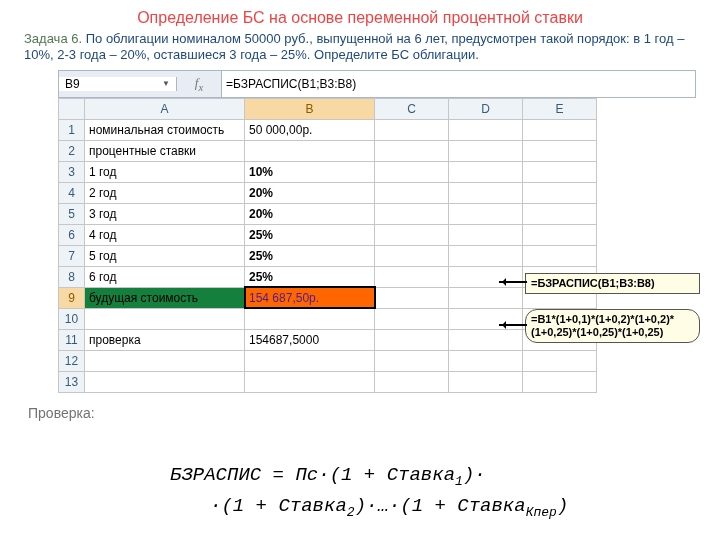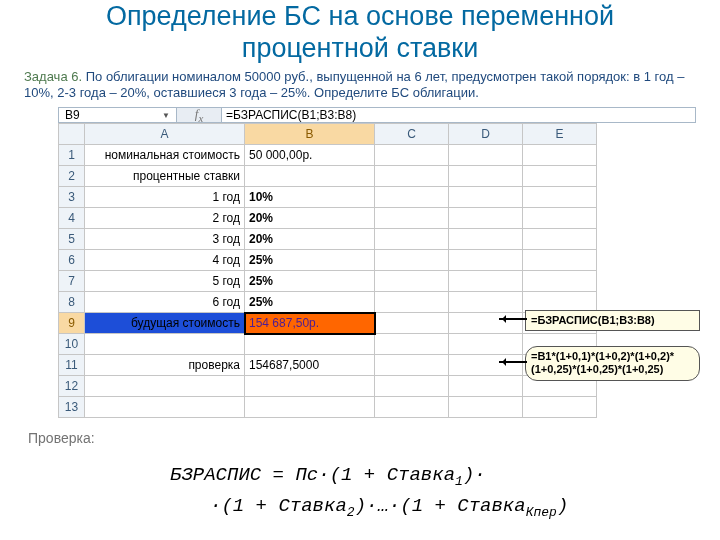--- a/index.html
+++ b/index.html
@@ -1,35 +1,35 @@
 <!DOCTYPE html>
 <html><head>
 <meta charset="utf-8">
 <style>
   * { box-sizing: border-box; margin: 0; padding: 0; }
   body { font-family: Arial, sans-serif; background: #fff; width: 720px; height: 540px; position: relative; overflow: hidden; }
-  .title { color: #0369a1; font-size: 27px; font-weight: 400; text-align: center; margin: 0 60px 4px 60px; line-height: 1.2; }
+  .title { color: #ef4444; font-size: 16px; font-weight: 400; text-align: center; margin: 8px 60px 4px 60px; line-height: 1.2; }
   .problem { color: #1f497d; font-size: 13px; font-weight: 400; margin: 0 24px 6px 24px; line-height: 1.25; }
   .problem .label { color: #4f7a4f; }
   .sheet-wrap { margin: 0 24px 0 58px; position: relative; }
-  .namebox-row { display: flex; align-items: center; height: 16px; background: #e8edf3; border: 1px solid #a8b8c8; font-size: 12px; }
+  .namebox-row { display: flex; align-items: center; height: 28px; background: #e8edf3; border: 1px solid #a8b8c8; font-size: 12px; }
   .namebox { width: 118px; border-right: 1px solid #a8b8c8; padding: 0 6px; display: flex; align-items: center; justify-content: space-between; background: #fff; }
   .namebox .dd { font-size: 8px; color: #555; }
   .fx-icons { width: 44px; display: flex; align-items: center; justify-content: center; gap: 2px; color: #777; font-size: 11px; }
   .fx-label { font-style: italic; font-family: 'Times New Roman', serif; padding: 0 4px; font-size: 13px; }
   .fx-input { flex: 1; padding: 0 4px; background: #fff; border-left: 1px solid #a8b8c8; height: 100%; display: flex; align-items: center; }
   .grid { border-collapse: collapse; font-size: 12px; table-layout: fixed; }
   .grid th, .grid td { border: 1px solid #c6c6c6; height: 21px; padding: 0 4px; font-weight: 400; }
   .grid thead th { background: #eef3f8; text-align: center; color: #3a5a7a; }
   .grid tbody th { background: #eef3f8; text-align: center; color: #3a5a7a; width: 26px; font-weight: 400; }
-  .col-a { width: 160px; text-align: right; }
+  .col-a { width: 160px; text-align: left; }
   .col-b { width: 130px; }
   .col-c, .col-d, .col-e { width: 74px; }
   .grid thead th.sel, .grid tbody th.sel { background: #f9d9a3; color: #8a5a00; }
-  .hl td:first-of-type { background: #1d4ed8; margin-left: 40px; }
+  .hl td:first-of-type { background: #15803d; margin-left: 40px; }
   .hl td.bcell { background: #ff6600; color: #4c1d95; outline: 2px solid #000; outline-offset: -1px; }
   .callout { position: absolute; background: #fffde6; border: 1px solid #555; font-size: 11px; font-weight: bold; padding: 3px 5px; line-height: 1.2; width: 175px; font-family: Verdana, sans-serif; }
   .arrow { position: absolute; width: 28px; height: 2px; background: #000; }
   .arrow::before { content: ''; position: absolute; left: -1px; top: -3px; border: 4px solid transparent; border-right-color: #000; }
   .check-label { color: #737373; font-size: 14px; margin: 12px 0 0 28px; }
   .formula-box { position: absolute; left: 170px; bottom: 18px; font-family: Liberation Mono, monospace; font-size: 19px; font-style: italic; line-height: 1.5; }
   .formula-box sub { font-size: 13px; font-style: italic; }
   .corner { width: 26px; }
 </style>
 </head>

